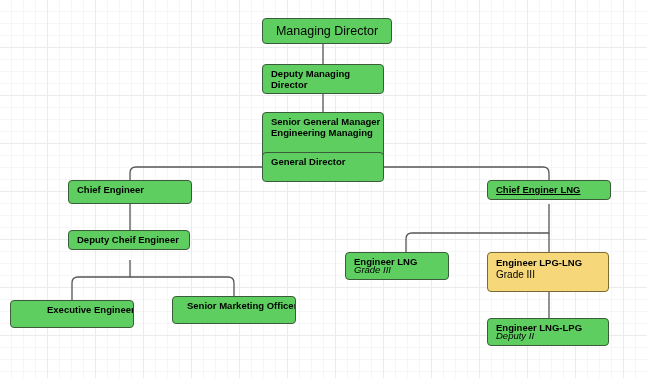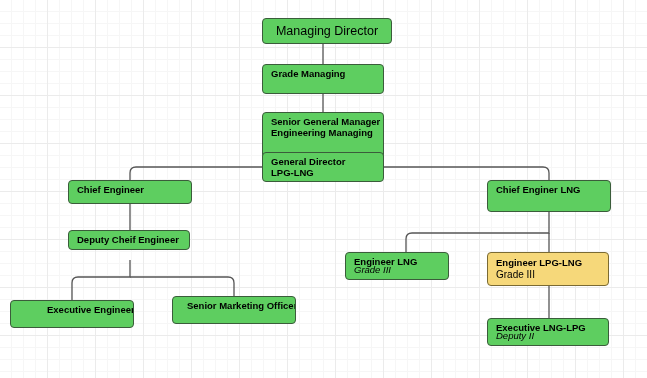--- a/index.html
+++ b/index.html
@@ -112,61 +112,61 @@
 
       <path d="M549,286 L549,318"></path>
     </g>
   </svg>
 
   <div class="node center-title" style="left:262px; top:18px; width:130px; height:26px;">
     <span class="title">Managing Director</span>
   </div>
 
   <div class="node pad" style="left:262px; top:64px; width:122px; height:30px;">
-    <div class="title">Grade Managing</div>
+    <div class="title">Deputy Managing</div>
+    <div class="title">Director</div>
   </div>
 
   <div class="node pad" style="left:262px; top:112px; width:122px; height:47px;">
     <div class="title">Senior General Manager</div>
     <div class="title">Engineering Managing</div>
   </div>
 
   <div class="node pad" style="left:262px; top:152px; width:122px; height:30px;">
     <div class="title">General Director</div>
-    <div class="title">LPG-LNG</div>
   </div>
 
   <div class="node pad" style="left:68px; top:180px; width:124px; height:24px;">
     <div class="title">Chief Engineer</div>
   </div>
 
-  <div class="node pad" style="left:487px; top:180px; width:124px; height:32px;">
+  <div class="node pad" style="left:487px; top:180px; width:124px; height:20px;text-decoration:underline;">
     <div class="title">Chief Enginer LNG</div>
   </div>
 
   <div class="node pad" style="left:68px; top:230px; width:122px; height:20px;">
     <div class="title">Deputy Cheif Engineer</div>
   </div>
 
   <div class="node pad" style="left:345px; top:252px; width:104px; height:28px;">
     <div class="title">Engineer LNG</div>
     <div class="sub" style="margin-top:-2px;">Grade III</div>
   </div>
 
-  <div class="node accent pad" style="left:487px; top:252px; width:122px; height:34px;">
+  <div class="node accent pad" style="left:487px; top:252px; width:122px; height:40px;">
     <div class="title">Engineer LPG-LNG</div>
     <div class="sub">Grade III</div>
   </div>
 
   <div class="node pad" style="left:10px; top:300px; width:124px; height:28px;">
     <div class="title" style="padding-left:28px;">Executive Engineer LPG</div>
   </div>
 
   <div class="node pad" style="left:172px; top:296px; width:124px; height:28px;">
     <div class="title" style="padding-left:6px;">Senior Marketing Officer</div>
   </div>
 
   <div class="node pad" style="left:487px; top:318px; width:122px; height:28px;">
-    <div class="title">Executive LNG-LPG</div>
+    <div class="title">Engineer LNG-LPG</div>
     <div class="sub" style="margin-top:-2px;">Deputy II</div>
   </div>
 
 </div>
 
 </body></html>

